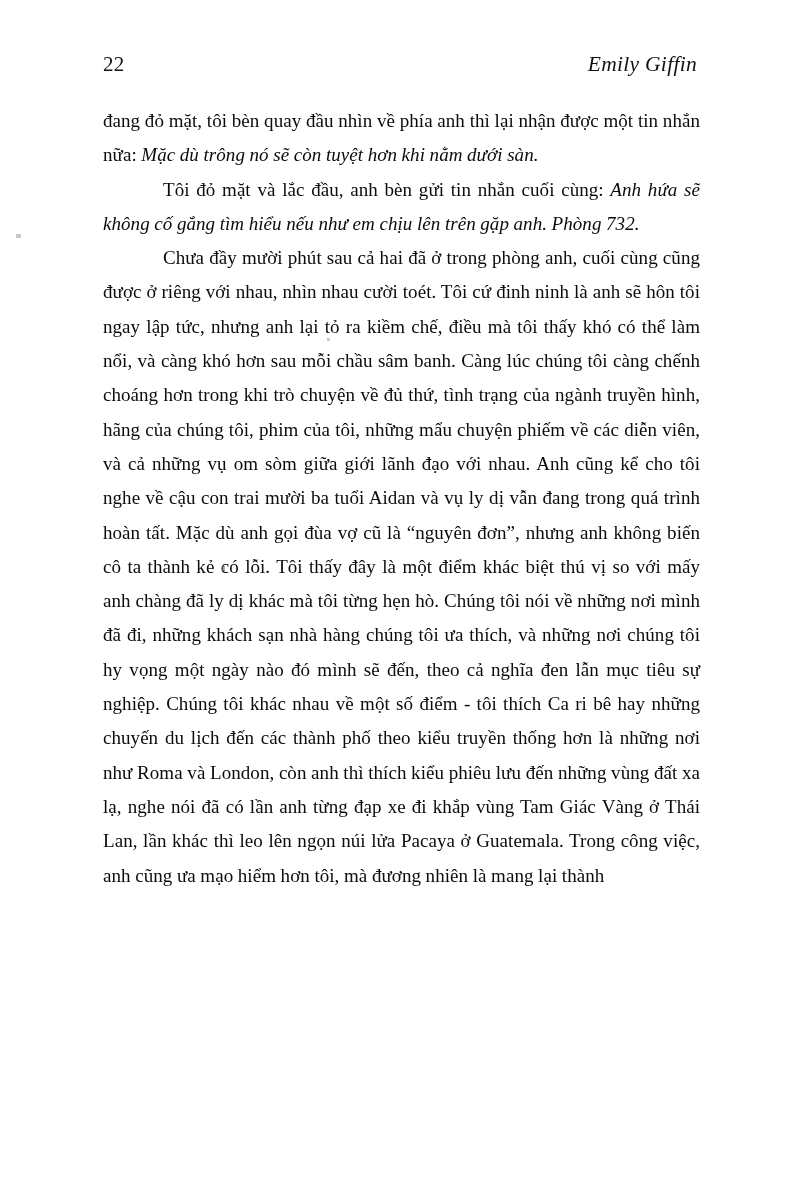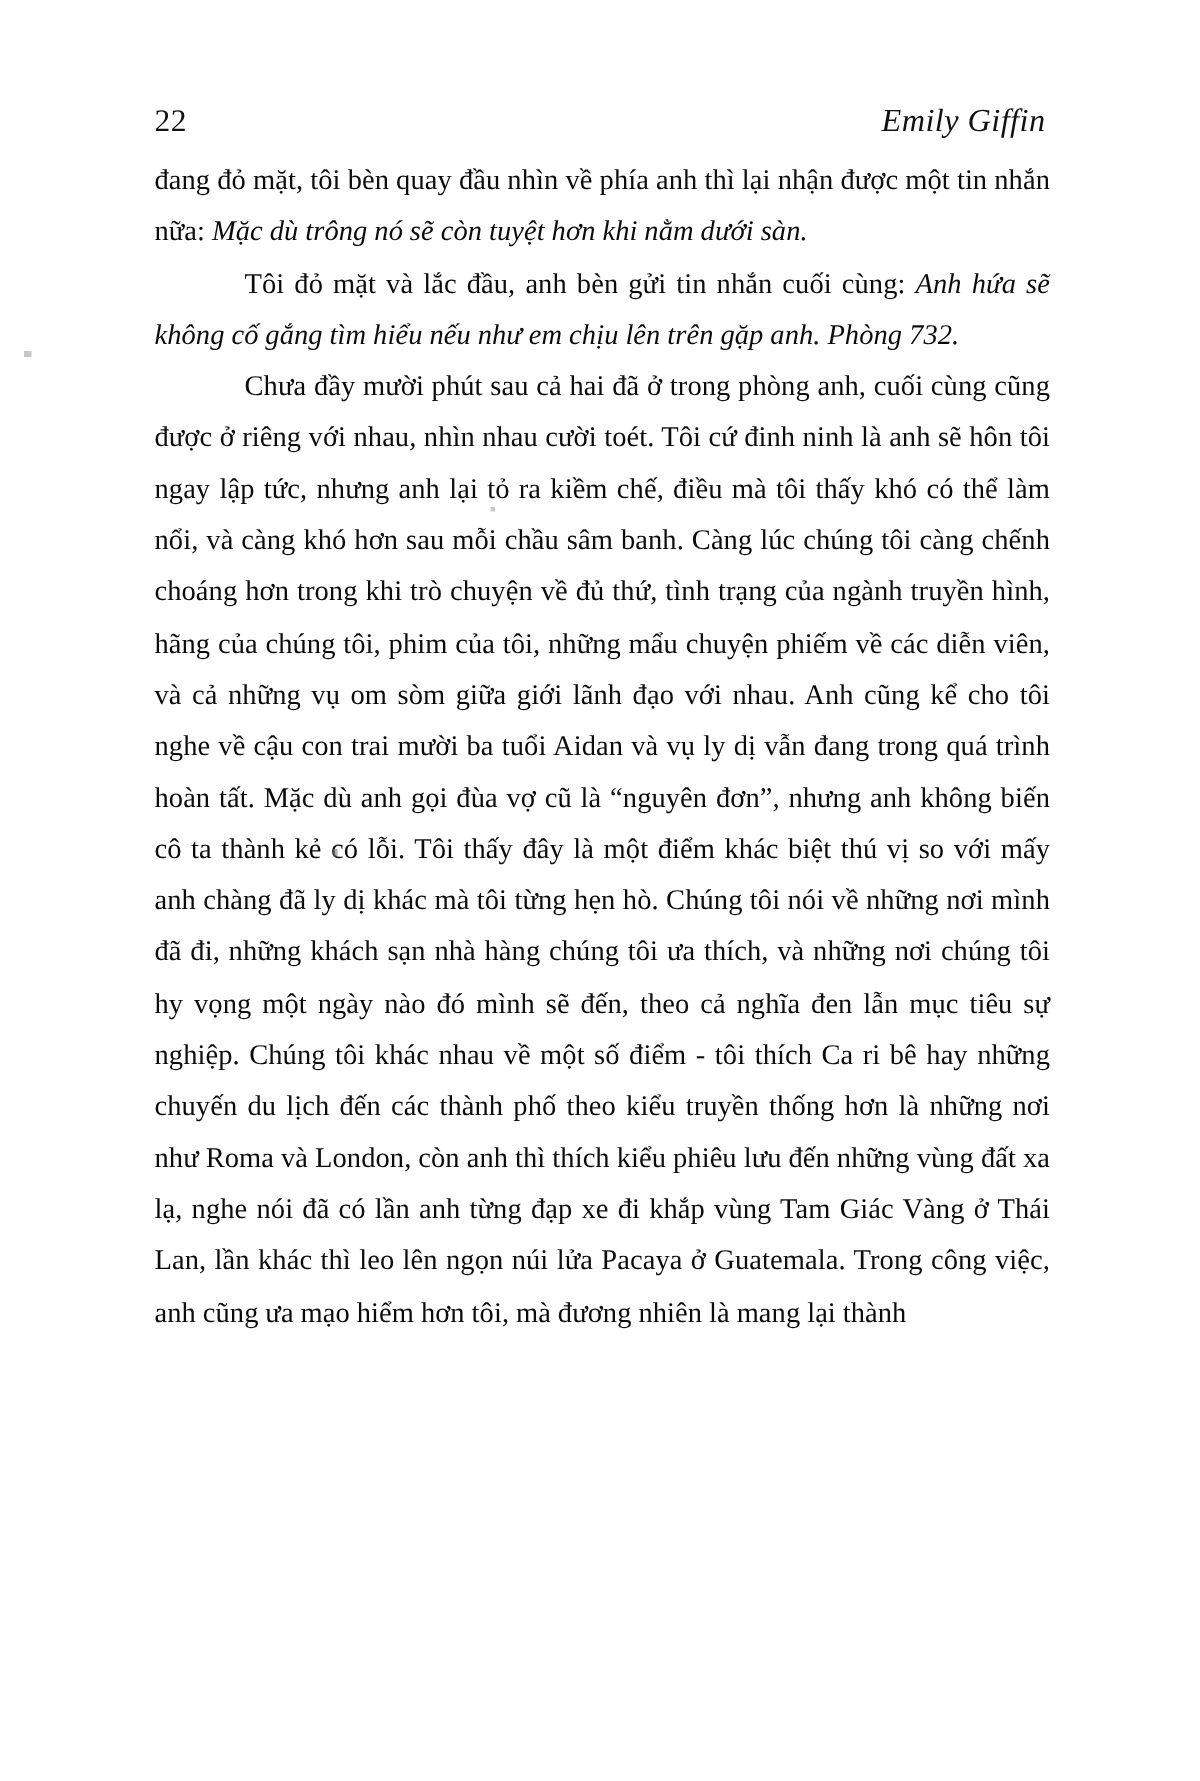--- a/index.html
+++ b/index.html
@@ -41,21 +41,20 @@
     line-height: 28px;
     letter-spacing: 0.3px;
     color: #111111;
   }
   .book-author {
     font-size: 21.5px;
     line-height: 28px;
     font-style: italic;
     letter-spacing: 0.3px;
     color: #111111;
-    margin-top: 16px;
   }
 
   
   .text-block {
     position: absolute;
     left: 103px;
     top: 104px;
     width: 597px;
   }
 

